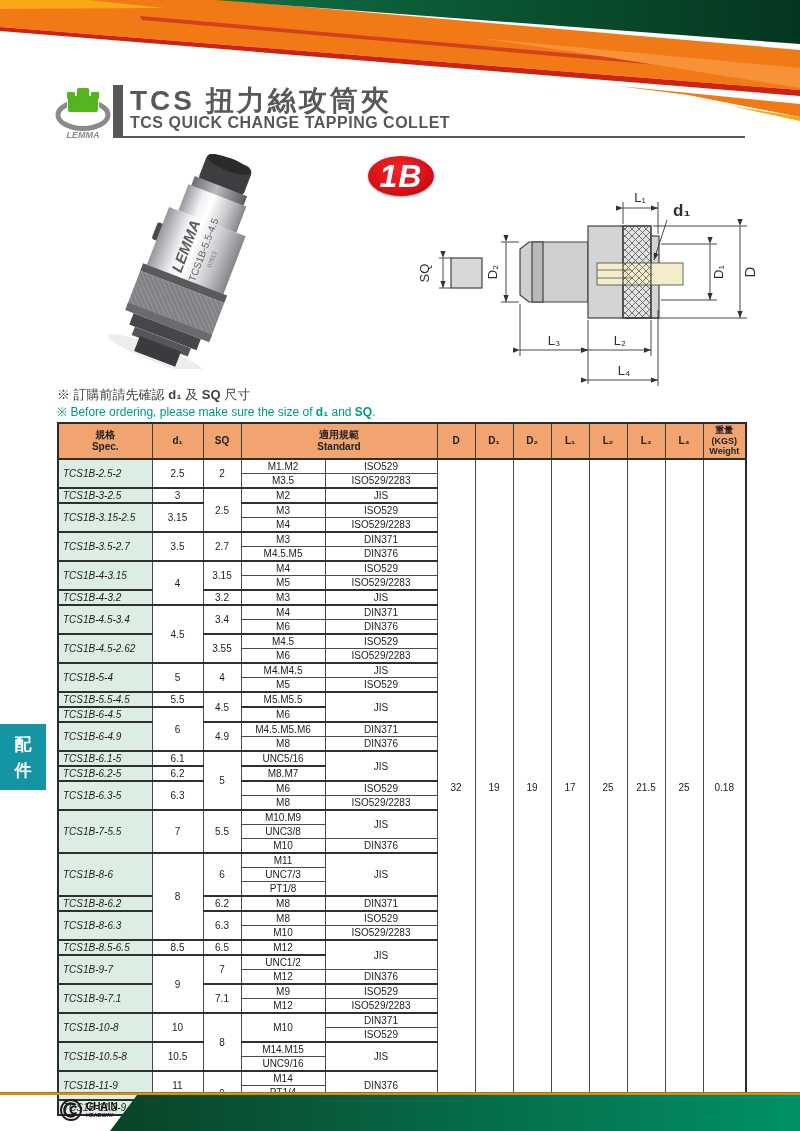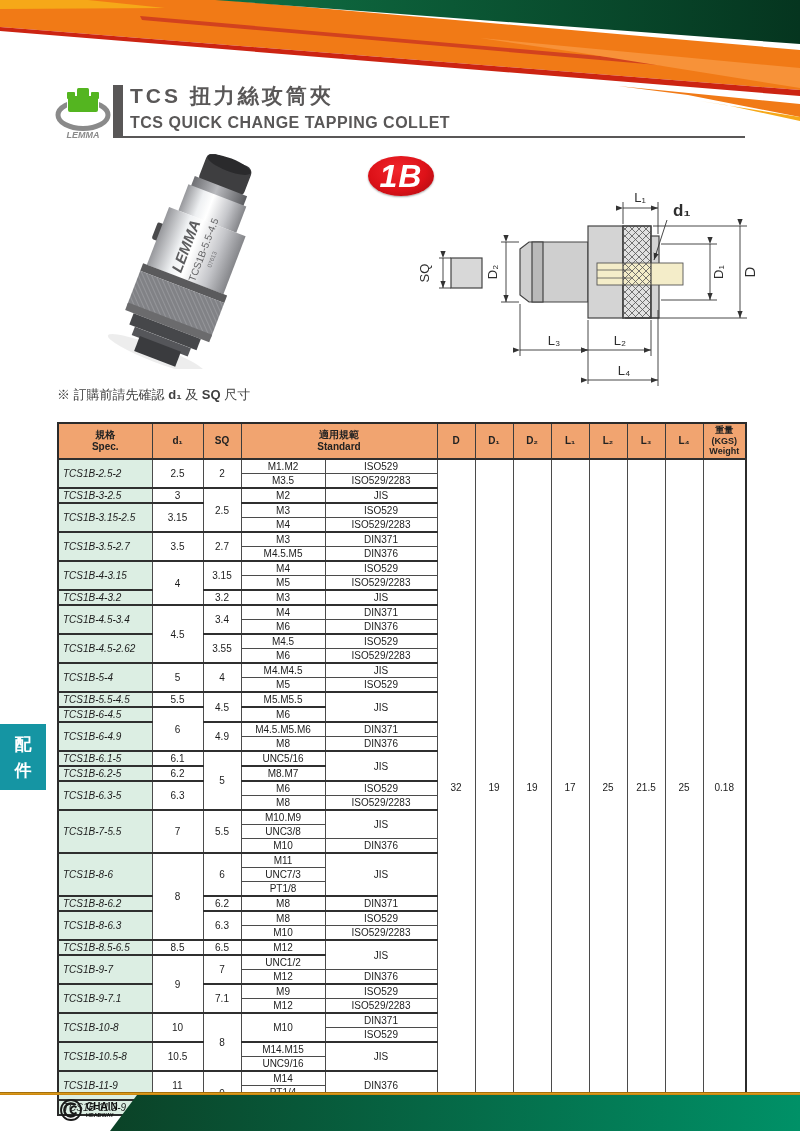--- a/index.html
+++ b/index.html
@@ -3,21 +3,21 @@
 <meta charset="utf-8">
 <style>
   html,body{margin:0;padding:0;background:#ffffff;}
   #page{position:relative;width:800px;height:1131px;overflow:hidden;background:#ffffff;
         font-family:"Liberation Sans",sans-serif;}
   svg text{font-family:"Liberation Sans",sans-serif;}
 
   
   #logo-box{position:absolute;left:55px;top:82px;width:56px;height:58px;}
   #title-bar{position:absolute;left:113px;top:85px;width:10px;height:52px;background:#595757;}
-  #title-zh{position:absolute;left:130px;top:82px;font-size:21px;font-weight:bold;color:#595757;letter-spacing:3px;white-space:nowrap;}
+  #title-zh{position:absolute;left:130px;top:82px;font-size:28px;font-weight:bold;color:#595757;letter-spacing:3px;white-space:nowrap;}
   #title-en{position:absolute;left:130px;top:114px;font-size:16px;font-weight:bold;color:#595757;letter-spacing:.5px;white-space:nowrap;}
   #title-rule{position:absolute;left:113px;top:136px;width:632px;height:2px;background:#595757;}
 
   
   #badge-1b{position:absolute;left:368px;top:156px;width:66px;height:40px;border-radius:50%;
      background:radial-gradient(ellipse at 45% 35%, #f0262c 0%, #dd1118 55%, #a30b10 100%);
      display:flex;align-items:center;justify-content:center;
      box-shadow:0 1px 2px rgba(0,0,0,.35);}
   #badge-1b span{color:#fff;font-size:32px;font-weight:bold;font-style:italic;letter-spacing:1px;}
 
@@ -174,20 +174,21 @@
       <text transform="translate(82,106) rotate(-90)" text-anchor="middle">D₂</text>
       <text transform="translate(308,106) rotate(-90)" text-anchor="middle">D₁</text>
       <text transform="translate(340,106) rotate(-90)" text-anchor="middle" font-size="15">D</text>
       <text x="139" y="179" text-anchor="middle">L₃</text>
       <text x="205" y="179" text-anchor="middle">L₂</text>
       <text x="209" y="209" text-anchor="middle">L₄</text>
     </g>
   </svg>
 
   <div class="note" id="note-zh"><span>※ 訂購前請先確認 </span><b>d₁</b><span> 及 </span><b>SQ</b><span> 尺寸</span></div>
+  <div class="note" id="note-en"><span>※ Before ordering, please make sure the size of </span><b>d₁</b><span> and </span><b>SQ</b><span>.</span></div>
 
   <table id="spec-table">
       <colgroup>
         <col style="width: 94px;">
         <col style="width: 51px;">
         <col style="width: 38px;">
         <col style="width: 84px;">
         <col style="width: 112px;">
         <col style="width: 38px;">
         <col style="width: 38px;">

